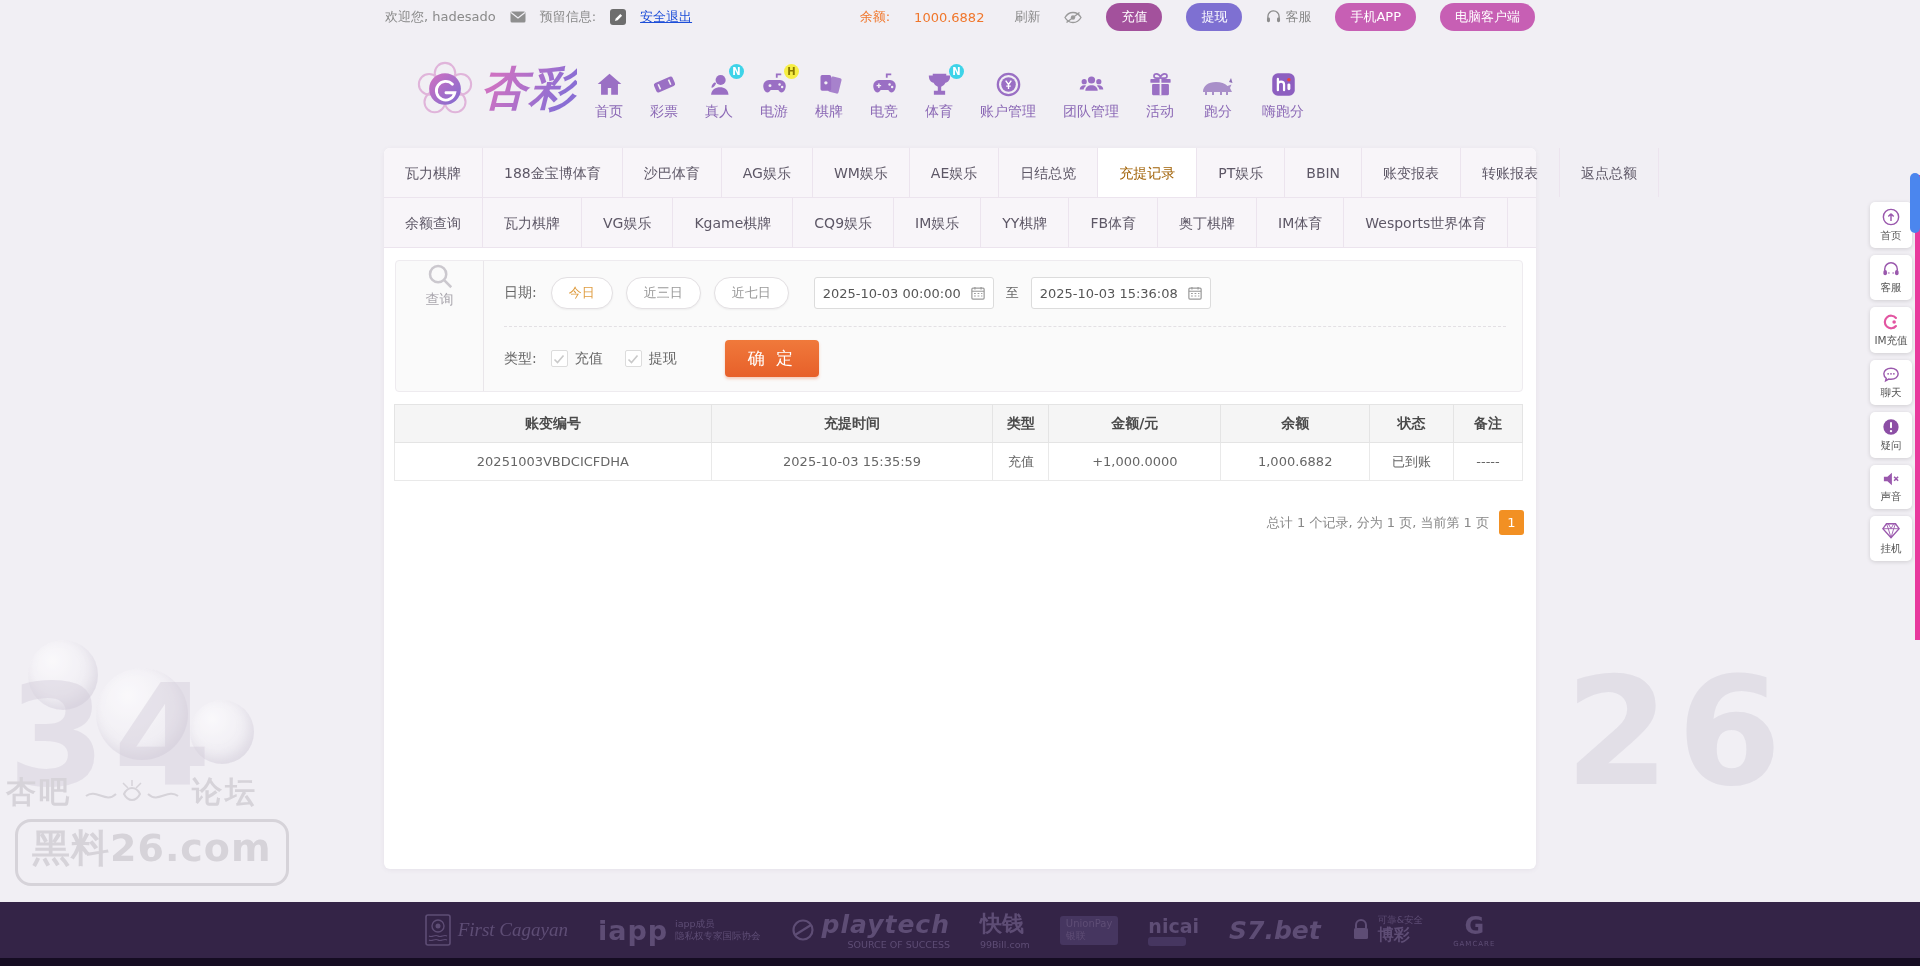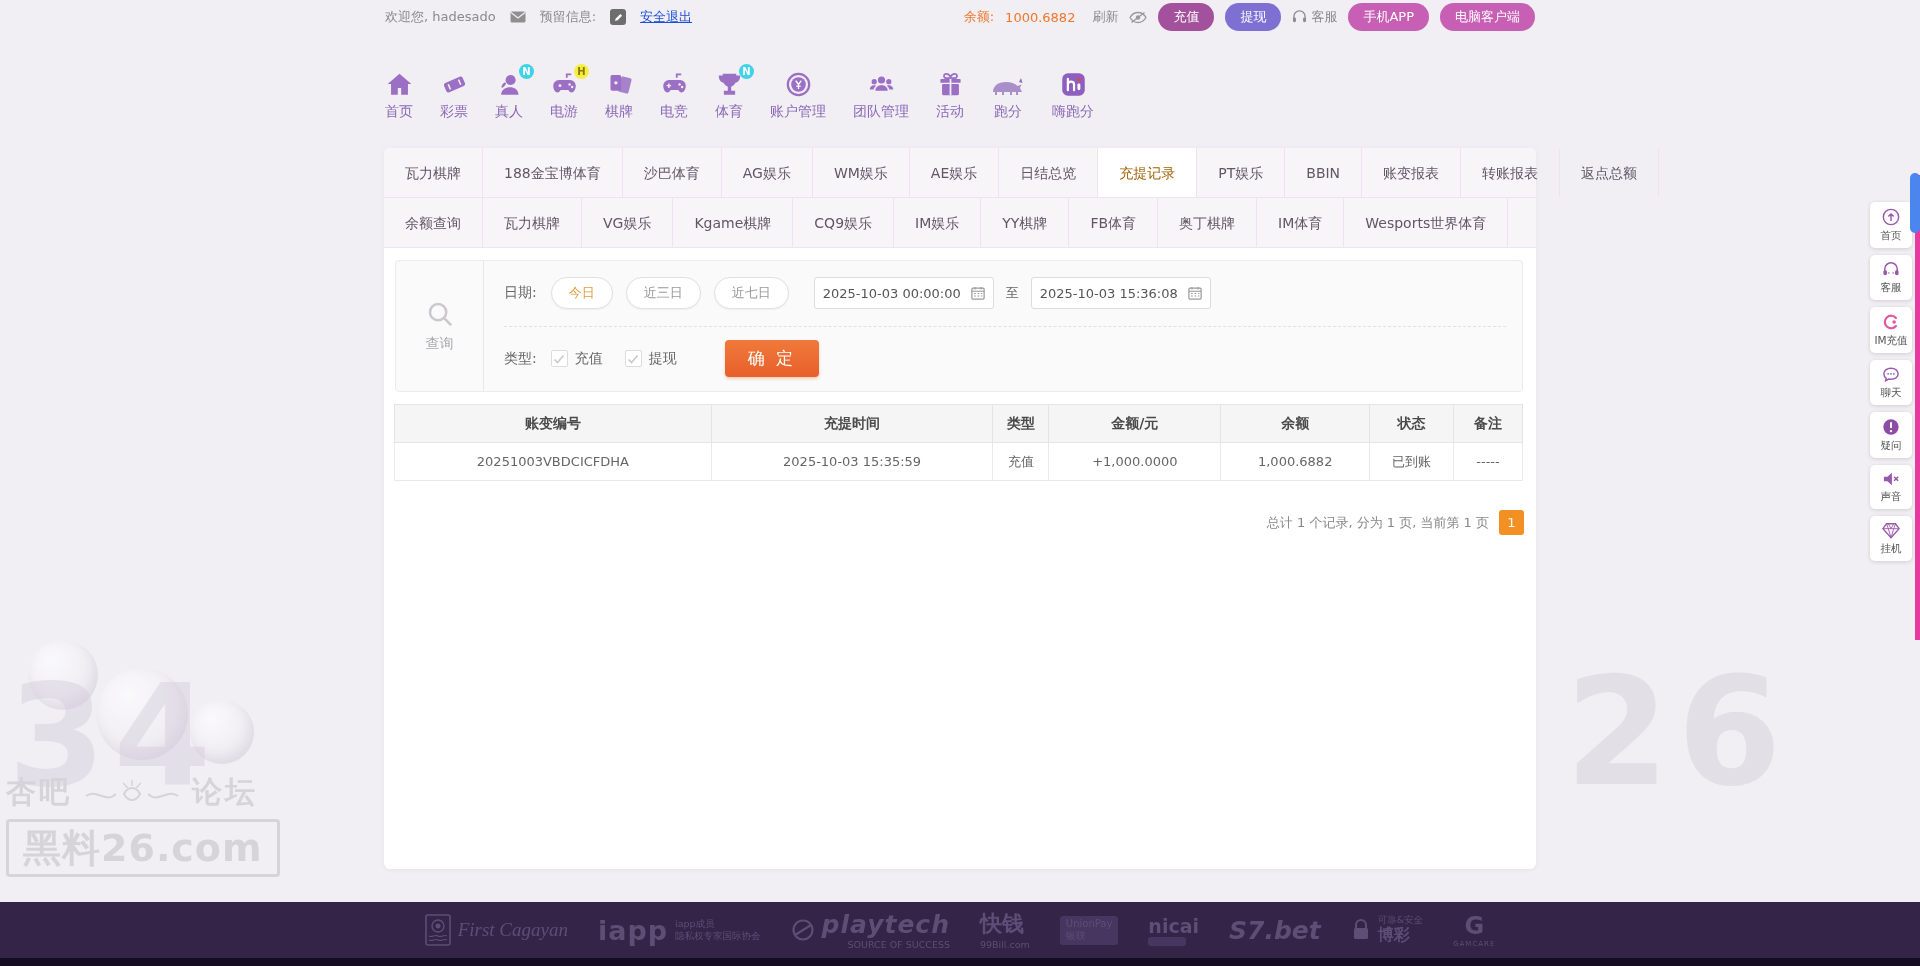--- a/index.html
+++ b/index.html
@@ -10,21 +10,21 @@
     font-family:"DejaVu Sans","Liberation Sans",sans-serif;
     font-size:13px; color:#666;
   }
   
   .decor { position:absolute; z-index:0; }
   .decor-num { font-weight:bold; color:rgba(210,205,218,.45); letter-spacing:8px; }
   .ball { border-radius:50%; background:radial-gradient(circle at 35% 30%, #fdfcfe, #e7e4ec); opacity:.75; box-shadow:inset -4px -6px 12px rgba(180,172,192,.35); }
   
   .topbar { position:absolute; top:0; left:385px; width:1150px; height:34px; display:flex; align-items:center; justify-content:space-between; z-index:5; color:#8a8a8a; }
   .topbar-left { display:flex; align-items:center; gap:14px; }
-  .topbar-right { display:flex; align-items:center; gap:11px; }
+  .topbar-right { display:flex; align-items:center; gap:24px; }
   .tb-link { text-decoration:underline; color:#1d4ed8; cursor:pointer; }
   .balance-label, .balance-value { color:#f0762b; }
   .pill { color:#fff; border-radius:15px; padding:5px 15px; font-size:13px; cursor:pointer; white-space:nowrap; }
   .pill-deposit { background:#a3519c; }
   .pill-withdraw { background:#7e70d2; }
   .pill-app { background:#c75fb4; }
   .pill-pc { background:#c75fb4; }
   .edit-box { background:#6d6d6d; width:16px; height:16px; border-radius:3px; display:inline-flex; align-items:center; justify-content:center; cursor:pointer; }
   .service-group { display:flex; align-items:center; gap:4px; color:#888; }
   
@@ -39,21 +39,21 @@
   .badge-h { background:#f6ee44; color:#8a7a00; }
   
   .panel { position:absolute; top:148px; left:384px; width:1152px; height:721px; background:#fff; border-radius:6px; box-shadow:0 1px 5px rgba(100,80,120,.08); z-index:4; }
   .tabs-row { display:flex; height:50px; background:#f8f5f9; border-bottom:1px solid #ece4ee; }
   .tabs-row.first { border-radius:6px 6px 0 0; }
   .tab { padding:0 21px; line-height:50px; font-size:14px; color:#5d5766; border-right:1px solid #ece4ee; cursor:pointer; white-space:nowrap; }
   .tab.active { background:#fff; color:#a16207; }
   .tabs-fill { flex:1; }
   
   .query-box { position:absolute; top:112px; left:11px; width:1128px; height:132px; background:#fafafa; border:1px solid #eeebef; border-radius:4px; display:flex; }
-  .query-left { width:88px; display:flex; flex-direction:column; align-items:center; justify-content:center; gap:6px; border-right:1px solid #e9e6ea; color:#a9a6ad; font-size:14px; }
+  .query-left { width:88px; display:flex; flex-direction:column; align-items:center; border-right:1px solid #e9e6ea; color:#a9a6ad; font-size:14px; }
   .query-main { flex:1; padding-left:20px; display:flex; flex-direction:column; }
   .query-row { height:65px; display:flex; align-items:center; }
   .query-sep { border-top:1px dashed #e3e0e4; margin-right:16px; }
   .q-label { color:#666; font-size:14px; margin-right:14px; }
   .range-pill { background:#fff; border:1px solid #e3e0e3; border-radius:16px; padding:6px 17px; font-size:13px; color:#999; margin-right:13px; box-shadow:0 1px 2px rgba(0,0,0,.05); cursor:pointer; }
   .range-pill.active { color:#df9c3f; }
   .date-input { width:180px; height:32px; background:#fff; border:1px solid #dcdcdc; border-radius:3px; display:flex; align-items:center; justify-content:space-between; padding:0 8px; color:#555; cursor:text; }
   .to-label { margin:0 12px; color:#666; }
   .date-input:first-of-type { margin-left:12px; }
   .checkbox { width:17px; height:17px; background:#fff; border:1px solid #dcdcdc; border-radius:2px; display:inline-flex; align-items:center; justify-content:center; cursor:pointer; }
@@ -84,21 +84,21 @@
   .lg-sub { font-size:9.5px; line-height:1.25; }
   .lg-playtech { font-size:25px; font-weight:bold; font-style:italic; letter-spacing:1px; }
   .lg-cjk { font-size:22px; font-weight:bold; }
   .lg-stack { display:flex; flex-direction:column; align-items:flex-start; }
   .lg-badge { background:#463660; border-radius:3px; padding:2px 6px; font-size:10px; }
   .lg-sbet { font-size:25px; font-weight:bold; font-style:italic; }
   .lg-g { font-size:24px; font-weight:bold; }
   
   .watermark { position:absolute; left:6px; top:772px; z-index:25; color:#d6d3d9; }
   .wm-line1 { display:flex; align-items:center; gap:12px; font-size:30px; font-weight:bold; letter-spacing:3px; }
-  .wm-box { margin-top:6px; border:3px solid #d6d3d9; border-radius:4px; padding:1px 14px 0; font-size:38px; font-weight:bold; letter-spacing:1px; width:fit-content; }
+  .wm-box { margin-top:6px; border:3px solid #d6d3d9; border-radius:16px; padding:1px 14px 9px; font-size:38px; font-weight:bold; letter-spacing:1px; width:fit-content;margin-left:9px; }
 </style>
 </head>
 <body>
 
 <div class="decor ball" style="left:28px; top:640px; width:70px; height:70px;"></div>
 <div class="decor ball" style="left:96px; top:668px; width:92px; height:92px;"></div>
 <div class="decor ball" style="left:190px; top:700px; width:64px; height:64px;"></div>
 <div class="decor decor-num" style="left:8px; top:655px; font-size:140px;text-align:center;">34</div>
 <div class="decor decor-num" style="left:1565px; top:645px; font-size:150px; color:rgba(214,210,221,.55);">26</div>
 
@@ -135,20 +135,40 @@
           <rect x="11.8" y="8" width="3.2" height="5" rx="1.5" fill="#8c8c8c"></rect>
         </svg>
       <span>客服</span>
     </span>
     <span class="pill pill-app">手机APP</span>
     <span class="pill pill-pc">电脑客户端</span>
   </div>
 </div>
 
 <div class="header">
+  <div class="logo">
+    <svg width="56" height="56" viewBox="0 0 60 60">
+      <defs>
+          <linearGradient id="lg1" x1="0" y1="0" x2="1" y2="1">
+            <stop offset="0" stop-color="#d271c1"></stop>
+            <stop offset="1" stop-color="#7f6bd0"></stop>
+          </linearGradient>
+        </defs>
+      <g fill="none" stroke="#e0b4da" stroke-width="2.2">
+        <circle cx="30" cy="13" r="11"></circle>
+          <circle cx="13" cy="25" r="11"></circle>
+          <circle cx="47" cy="25" r="11"></circle>
+          <circle cx="19" cy="44" r="11"></circle>
+          <circle cx="41" cy="44" r="11"></circle>
+      </g>
+      <circle cx="30" cy="30" r="17" fill="url(#lg1)"></circle>
+      <path d="M38 25a10 10 0 1 0 2.5 9H31" stroke="#fff" stroke-width="3" fill="none" stroke-linecap="round"></path>
+    </svg>
+    <span class="brand-text">杏彩</span>
+  </div>
   <div class="nav">
     <div class="nav-item">
       <svg width="27" height="27" viewBox="0 0 24 24" fill="#9a6fc4">
           <path d="M12 2.5 1.5 11.5h3V21h6v-6h3v6h6v-9.5h3z"></path>
         </svg>
       <span>首页</span>
     </div>
     <div class="nav-item">
       <svg width="27" height="27" viewBox="0 0 24 24" fill="#9a6fc4">
           <g transform="rotate(-24 12 12)">

